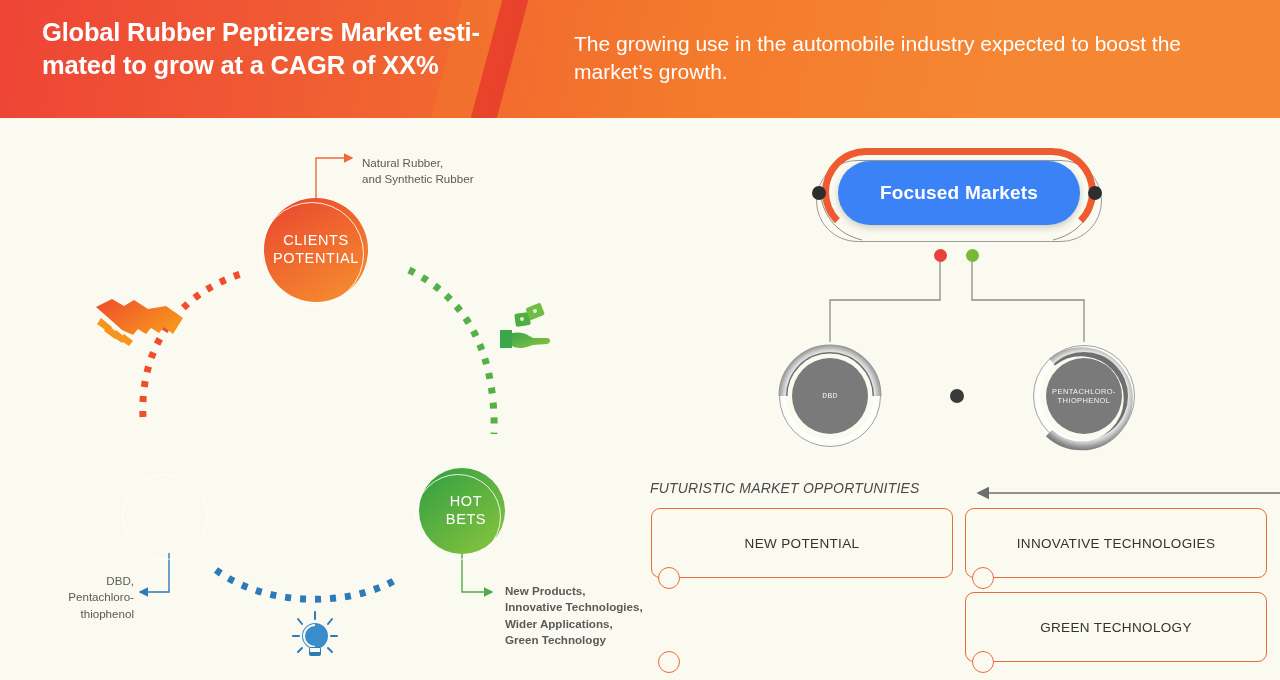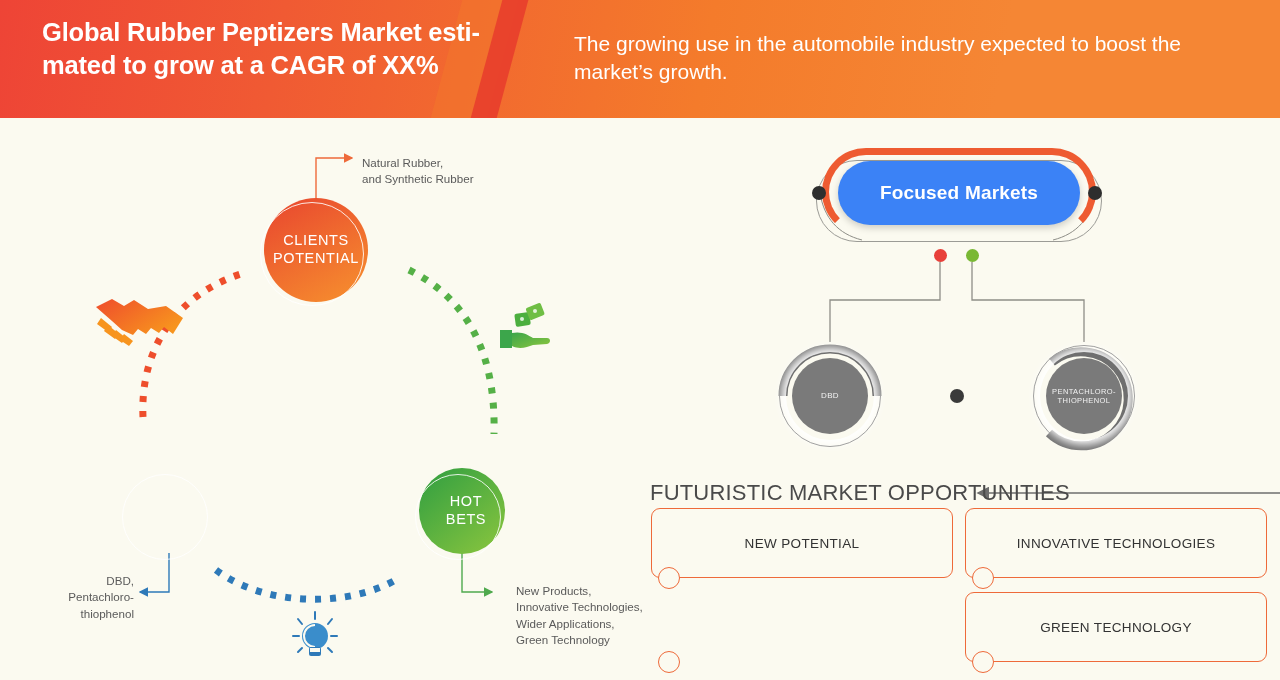--- a/index.html
+++ b/index.html
@@ -84,21 +84,21 @@
     border-radius:50%; box-shadow:0 0 9px 5px rgba(255,255,255,.95);
   }
   .knob .thin{
     position:absolute; left:1px; top:1px; width:102px; height:102px;
     border-radius:50%; border:1px solid #6f6f6f; box-sizing:border-box;
   }
 
   
   .fmo-title{
     position:absolute; left:650px; top:480px;
-    color:#4A4A4A; font-size:22px; letter-spacing:.2px; font-weight:400;
+    color:#4A4A4A; font-size:14px; letter-spacing:.2px; font-weight:400;font-style:italic;
   }
   .opp-card{
     position:absolute; width:302px; height:70px;
     border:1.4px solid #EE6A3A; border-radius:9px;
     background:#FBFAF0;
     display:flex; align-items:center; justify-content:center;
     color:#333333; font-size:13.5px; letter-spacing:.35px;
   }
   .opp-knot{
     position:absolute; width:22px; height:22px; border-radius:50%;
@@ -234,42 +234,42 @@
     <div class="lbl" style="white-space:pre-line;margin-left:8px;">HOT
 BETS</div>
   </div>
   <div class="bubble-ring" style="left:415px; top:474px; width:86px; height:86px;"></div>
 
   <div class="note" style="left:48px; top:573px; width:86px; text-align:right;">DBD,
 Pentachloro-
 thiophenol</div>
   <div class="note" style="left:362px; top:155px; width:180px;">Natural Rubber,
 and Synthetic Rubber</div>
-  <div class="note" style="left:516px; top:583px; width:180px;">New Products,
+  <div class="note" style="left:505px; top:583px; width:180px;font-weight:bold;">New Products,
 Innovative Technologies,
 Wider Applications,
 Green Technology</div>
 
   <div class="fm-thin"></div>
   <div class="fm-outer"></div>
   <div class="fm-pill">
     <span>Focused Markets</span>
   </div>
   <div class="fm-dot" style="left:812px; top:186px;"></div>
   <div class="fm-dot" style="left:1088px; top:186px;"></div>
 
   <div style="position:absolute; left:934px; top:249px; width:13px; height:13px;
               border-radius:50%; background:#E8403A;"></div>
   <div style="position:absolute; left:966px; top:249px; width:13px; height:13px;
               border-radius:50%; background:#79B834;"></div>
 
   <div class="knob" style="left:778px; top:344px;">
     <div class="thin"></div>
     <div class="glow"></div>
-    <div class="core" style="font-size:8px;">
+    <div class="core" style="font-size:8px;font-family:Liberation Mono, monospace;">
       <span style="white-space:pre-line;">DBD</span>
     </div>
   </div>
 
   <div class="knob" style="left:1032px; top:344px;">
     <div class="thin"></div>
     <div class="glow"></div>
     <div class="core" style="font-size:7.5px;">
       <span style="white-space:pre-line;">PENTACHLORO-
 THIOPHENOL</span>

